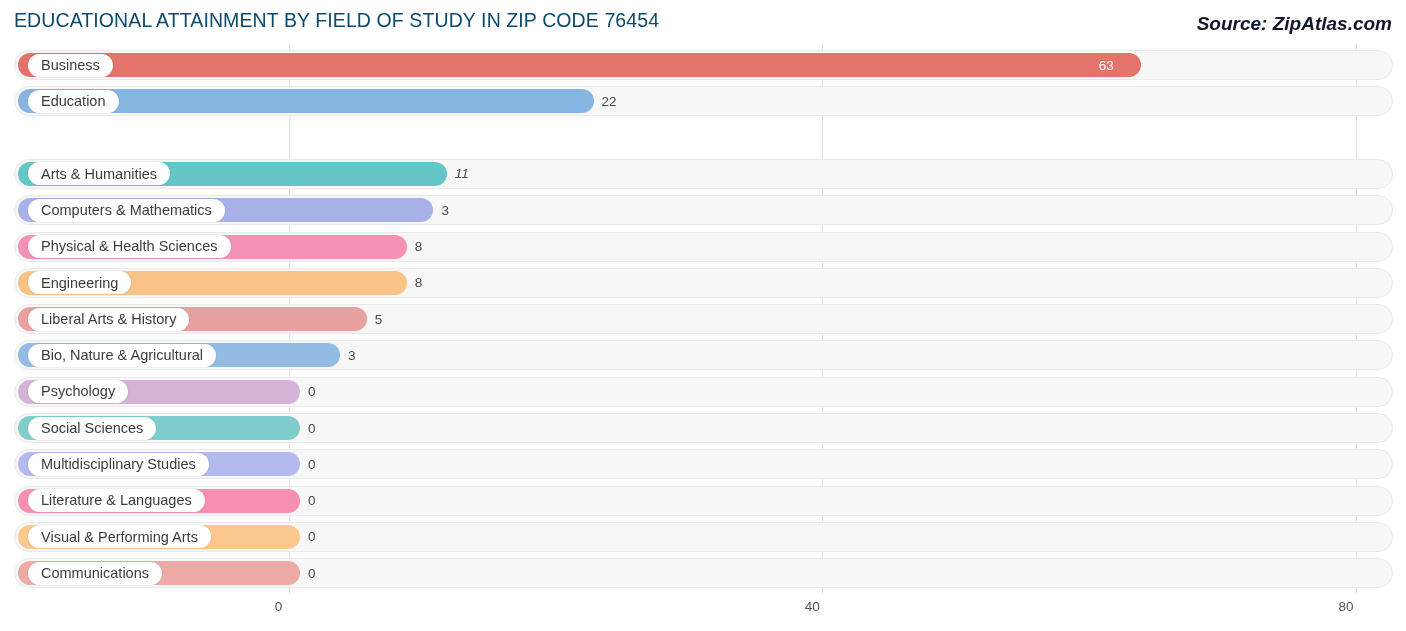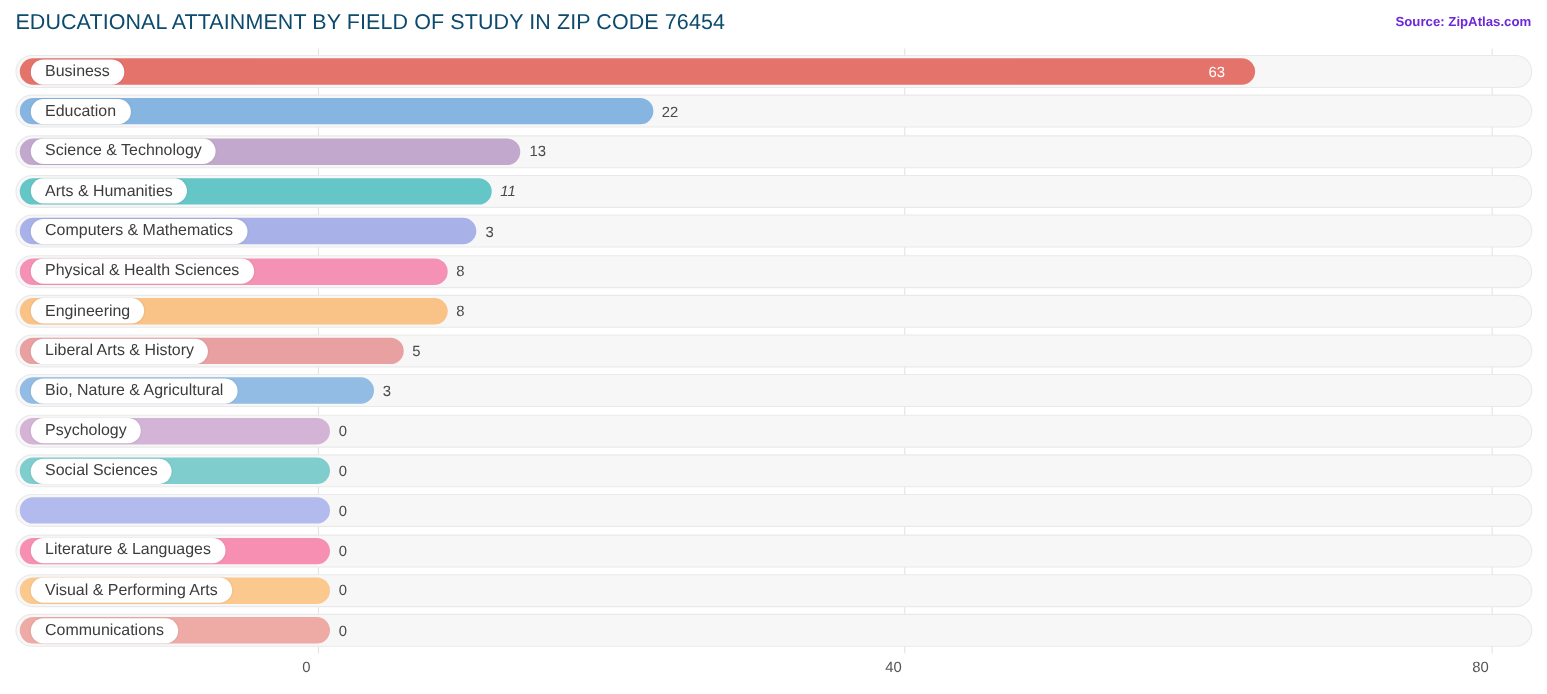--- a/index.html
+++ b/index.html
@@ -34,23 +34,24 @@
     font-size: 19.5px;
     letter-spacing: 0.1px;
     color: #0c4a6e;
     font-weight: 400;
     white-space: nowrap;
   }
   .chart-source {
     position: absolute;
     right: 14px;
     top: 13px;
-    font-size: 12px;
+    font-size: 19px;
+    font-style: italic;
     font-weight: bold;
-    color: #6d28d9;
+    color: #0f172a;
     white-space: nowrap;
   }
   
   .plot {
     position: absolute;
     left: 0;
     top: 44px;
     width: 1246px;
     height: 550px;
   }
@@ -181,28 +182,20 @@
           <div class="value-in" style="left: 1084.66px;">63</div>
         </div>
         <div class="row" style="top: 42.3px;">
           <div class="row-track"></div>
           <div class="bar" style="width: 575.562px; background: rgb(135, 181, 226);"></div>
           <div class="label-pill">
             <span class="label-text">Education</span>
           </div>
           <div class="value-out" style="left: 587.562px;">22</div>
         </div>
-        <div class="row" style="top: 78.6px;">
-          <div class="row-track"></div>
-          <div class="bar" style="width: 455.469px; background: rgb(195, 168, 205);"></div>
-          <div class="label-pill">
-            <span class="label-text">Science &amp; Technology</span>
-          </div>
-          <div class="value-out" style="left: 467.469px;">13</div>
-        </div>
         <div class="row" style="top: 114.9px;">
           <div class="row-track"></div>
           <div class="bar" style="width: 428.781px; background: rgb(100, 198, 199);"></div>
           <div class="label-pill">
             <span class="label-text">Arts &amp; Humanities</span>
           </div>
           <div class="value-out" style="left: 440.781px; font-style: italic;">11</div>
         </div>
         <div class="row" style="top: 151.2px;">
           <div class="row-track"></div>
@@ -256,20 +249,23 @@
           <div class="row-track"></div>
           <div class="bar" style="width: 282px; background: rgb(127, 205, 205);"></div>
           <div class="label-pill">
             <span class="label-text">Social Sciences</span>
           </div>
           <div class="value-out" style="left: 294px;">0</div>
         </div>
         <div class="row" style="top: 405.3px;">
           <div class="row-track"></div>
           <div class="bar" style="width: 282px; background: rgb(179, 187, 238);"></div>
+          <div class="label-pill">
+            <span class="label-text">Multidisciplinary Studies</span>
+          </div>
           <div class="value-out" style="left: 294px;">0</div>
         </div>
         <div class="row" style="top: 441.6px;">
           <div class="row-track"></div>
           <div class="bar" style="width: 282px; background: rgb(247, 143, 179);"></div>
           <div class="label-pill">
             <span class="label-text">Literature &amp; Languages</span>
           </div>
           <div class="value-out" style="left: 294px;">0</div>
         </div>

